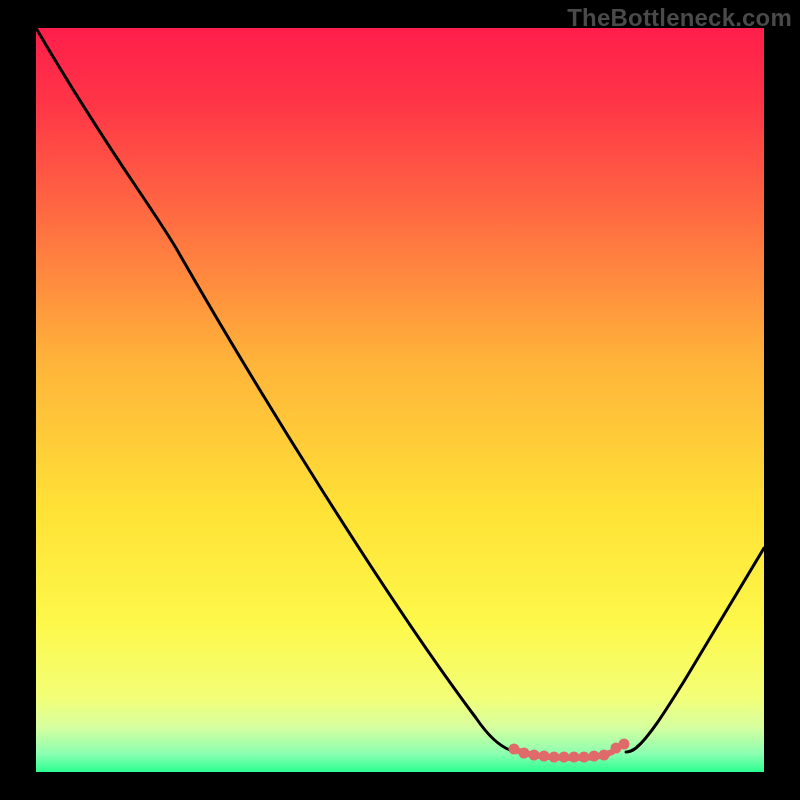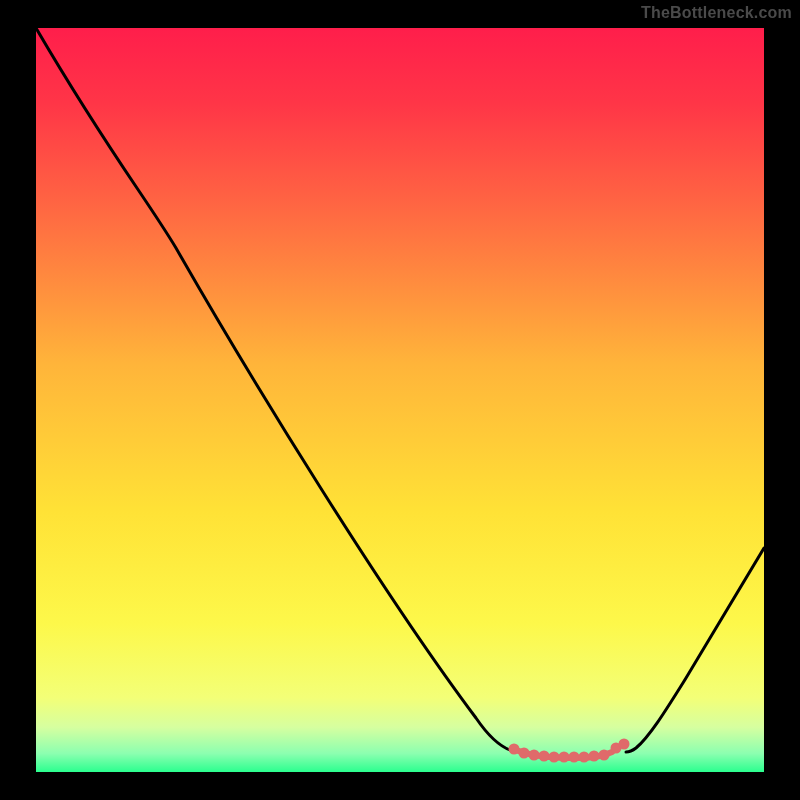--- a/index.html
+++ b/index.html
@@ -15,21 +15,21 @@
     position: relative;
     width: 800px;
     height: 800px;
     background: #000;
   }
   .watermark {
     position: absolute;
     top: 4px;
     right: 8px;
     color: #4a4a4a;
-    font-size: 16px;
+    font-size: 24px;
     font-weight: 600;
     letter-spacing: 0.2px;
     z-index: 5;
   }
   .plot-area {
     position: absolute;
     left: 36px;
     top: 28px;
     width: 728px;
     height: 744px;

